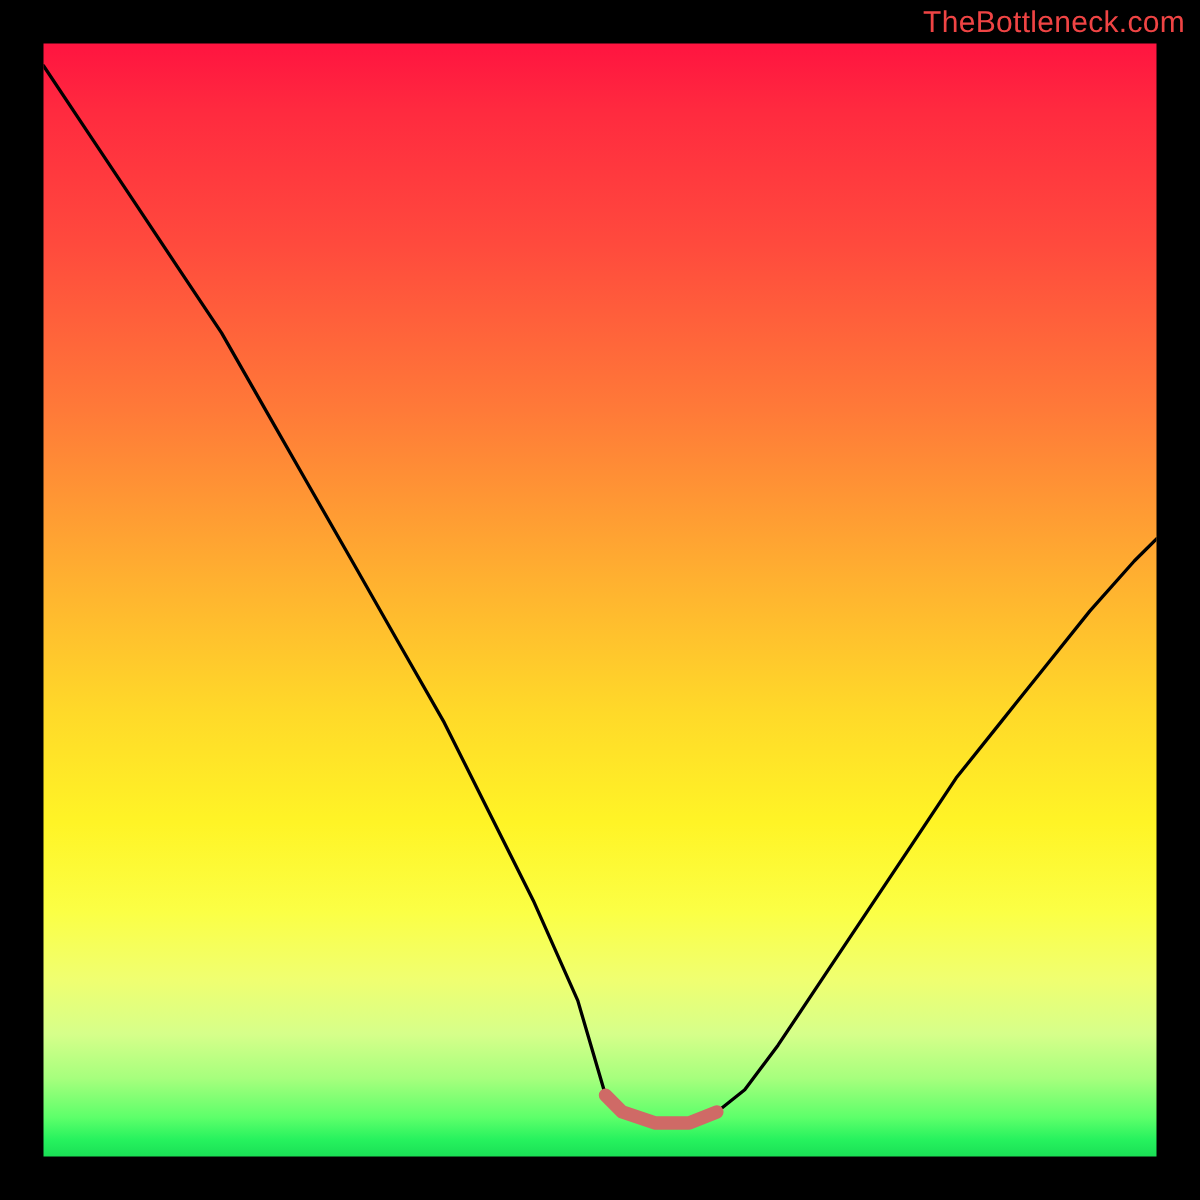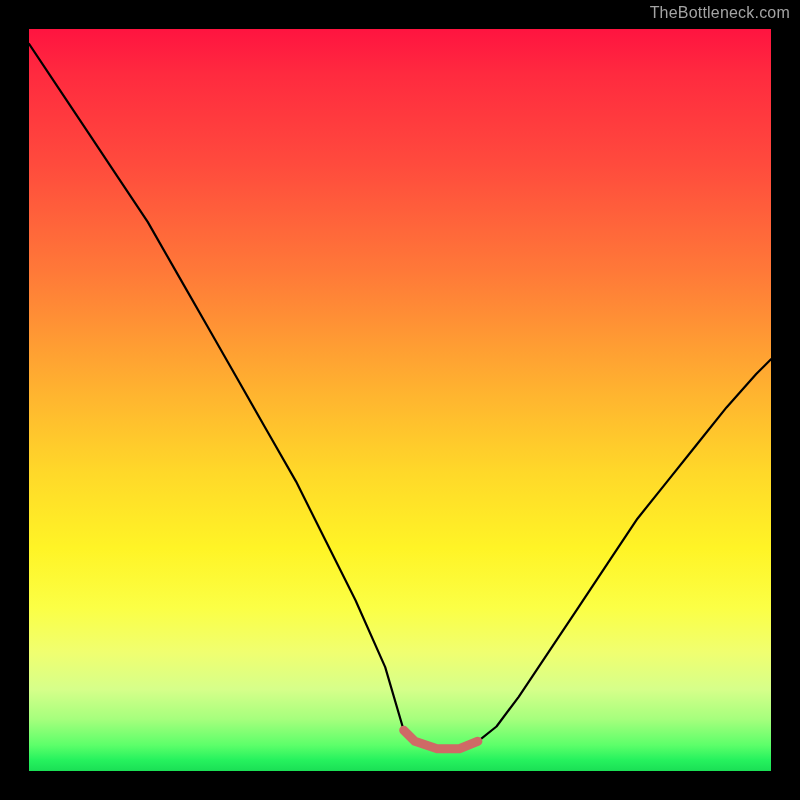--- a/index.html
+++ b/index.html
@@ -40,22 +40,22 @@
       #a6ff7d 93%,
       #5dff6a 96.5%,
       #26f25e 98.5%,
       #1adf55 100%
     );
   }
   .watermark {
     position: absolute;
     top: 4px;
     right: 10px;
-    color: #a3a3a3;
-    font-size: 16px;
+    color: #ef4444;
+    font-size: 20px;
     letter-spacing: 0.2px;
     font-weight: 400;
     user-select: none;
   }
   svg.curve {
     position: absolute;
     left: 0;
     top: 0;
     width: 742px;
     height: 742px;

